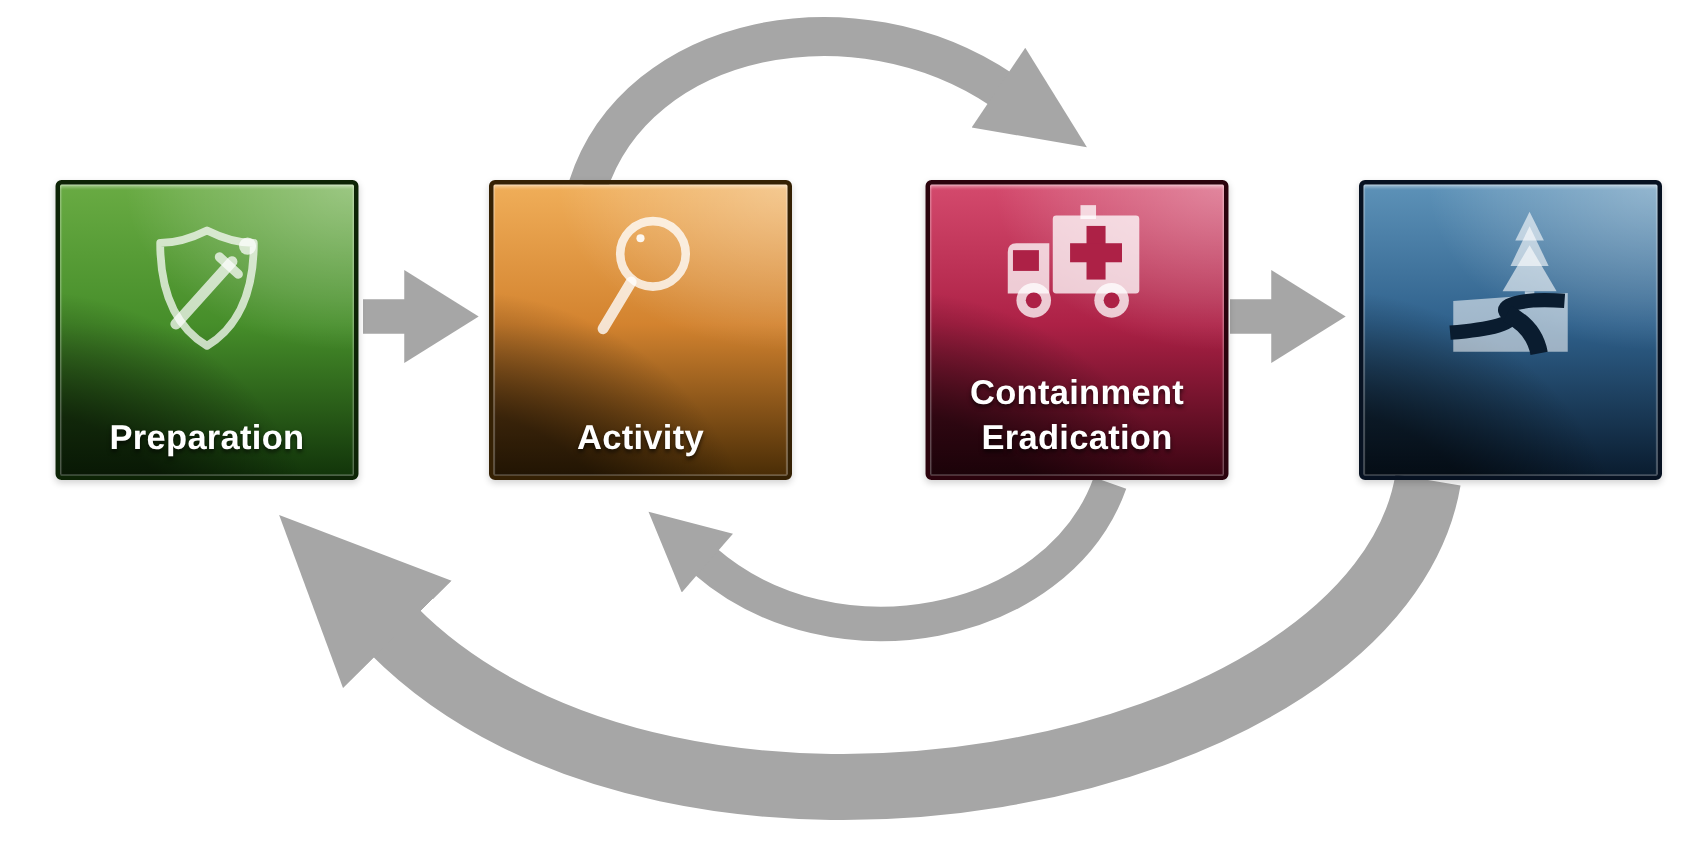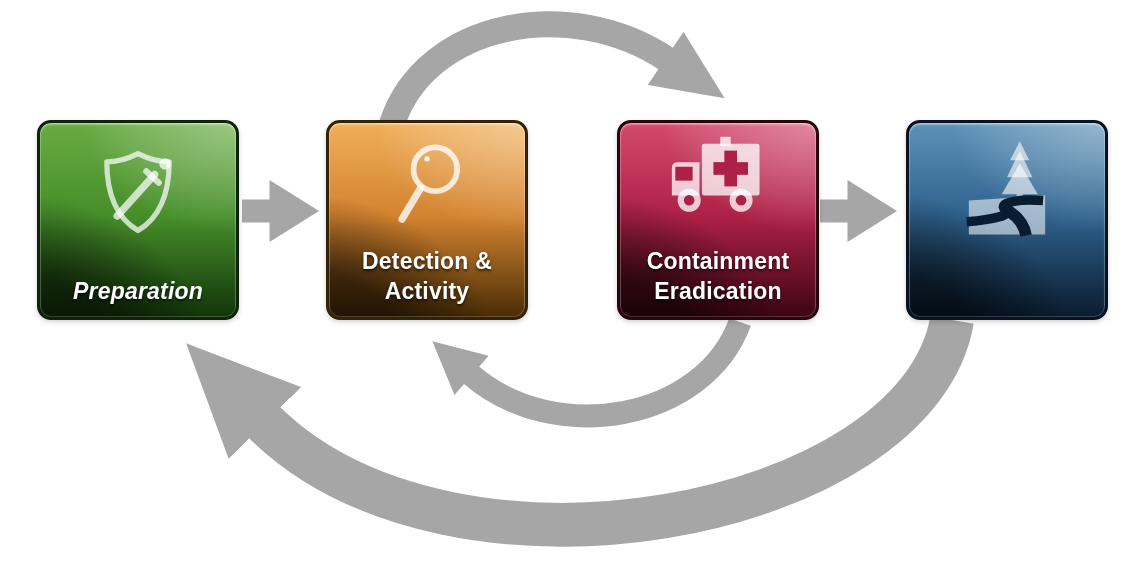--- a/index.html
+++ b/index.html
@@ -9,29 +9,29 @@
     background:#ffffff;
     overflow:hidden;
     font-family:"Liberation Sans", sans-serif;
   }
   #arrow-layer{position:absolute;left:0;top:0;width:1136px;height:568px;z-index:1;}
   .tile{
     position:absolute;
     top:120px;width:202px;height:200px;
     box-sizing:border-box;
     border:3px solid var(--b);
-    border-radius:14px;
+    border-radius:4px;
     z-index:2;
     background:
       radial-gradient(130% 95% at 100% 0%, rgba(255,255,255,0.34) 0%, rgba(255,255,255,0.12) 42%, rgba(255,255,255,0) 60%),
       radial-gradient(160% 150% at -15% 135%, rgba(0,0,0,0.55) 38%, rgba(0,0,0,0) 66%),
       linear-gradient(180deg, var(--l) 0%, var(--m) 48%, var(--d) 100%);
     box-shadow: inset 0 2px 2px rgba(255,255,255,0.35), inset 0 0 0 1px rgba(255,255,255,0.18), 0 2px 5px rgba(0,0,0,0.18);
   }
-  .t0{left:37px;font-style:italic;} .t1{left:326px;} .t2{left:617px;} .t3{left:906px;}
+  .t0{left:37px;} .t1{left:326px;} .t2{left:617px;} .t3{left:906px;}
   .tile-icon{
     position:absolute;left:50%;transform:translateX(-50%);
     top:14px;line-height:0;
   }
   .t2 .tile-icon{top:8px;}
   .tile-label{
     position:absolute;left:0;right:0;bottom:11px;
     text-align:center;
     color:#ffffff;
     font-weight:bold;
@@ -90,21 +90,20 @@
 
   <div class="tile t1" style="--l: #f0ae59; --m: #d3832f; --d: #4a2d06; --b: #352104;">
     <div class="tile-icon">
       <svg width="104" height="104" viewBox="0 0 100 100">
         <circle cx="58" cy="31" r="21" fill="none" stroke="rgba(255,255,255,0.78)" stroke-width="5.5"></circle>
         <circle cx="50" cy="21" r="2.6" fill="rgba(255,255,255,0.9)"></circle>
         <line x1="44" y1="49" x2="26" y2="79" stroke="rgba(255,255,255,0.78)" stroke-width="7" stroke-linecap="round"></line>
       </svg>
     </div>
     <div class="tile-label">
-      <span>Detection &amp;</span>
       <span>Activity</span>
     </div>
   </div>
 
   <div class="tile t2" style="--l: #d44a6d; --m: #ad2146; --d: #3c0513; --b: #2b030d;">
     <div class="tile-icon">
       <svg width="116" height="90" viewBox="0 0 100 78">
         <rect x="52" y="5" width="9" height="8" fill="rgba(255,255,255,0.76)"></rect>
         <rect x="36" y="11" width="50" height="45" rx="2" fill="rgba(255,255,255,0.76)"></rect>
         <rect x="55.5" y="17" width="11" height="31" fill="var(--m)"></rect>

